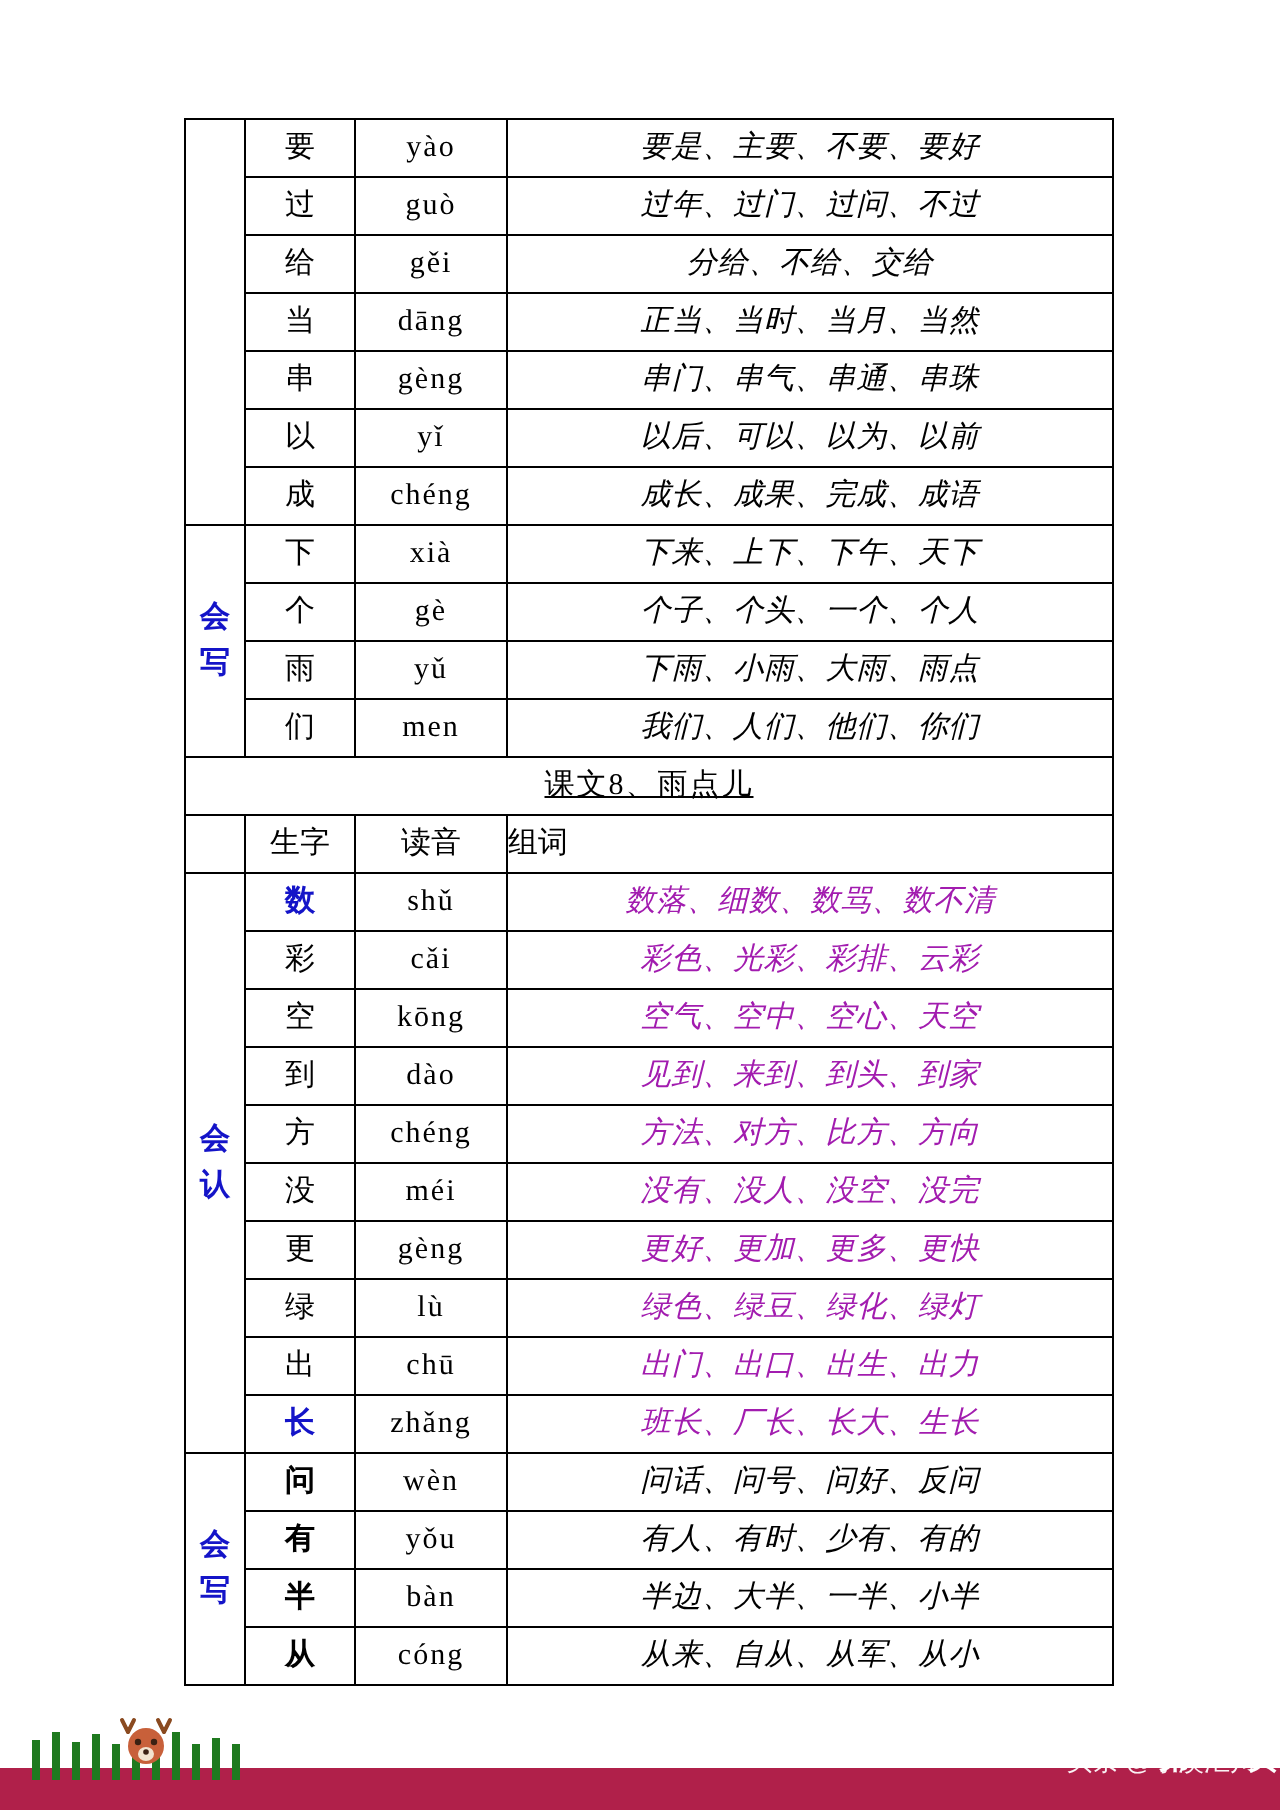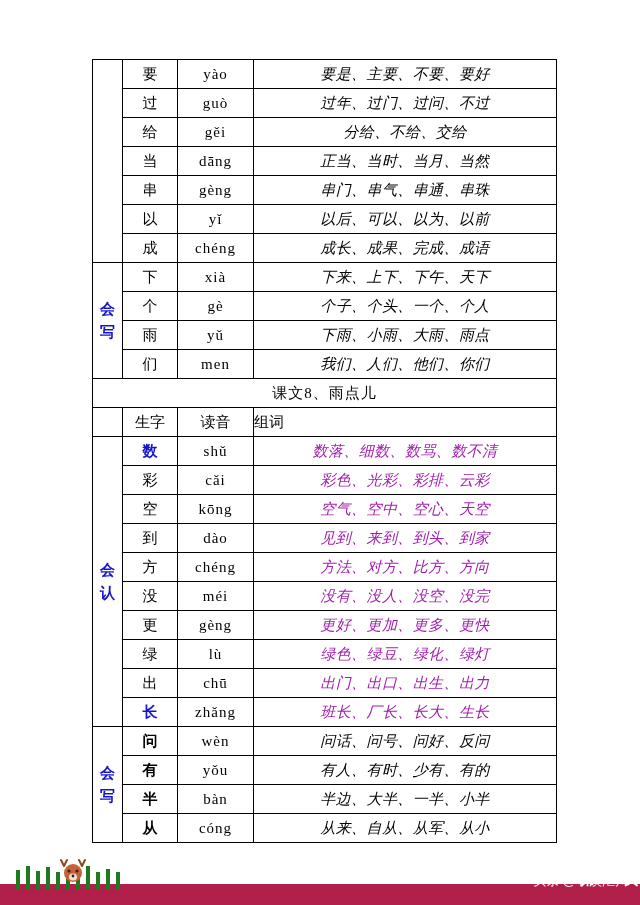--- a/index.html
+++ b/index.html
@@ -72,20 +72,21 @@
     font-size: 15px;
     letter-spacing: 0.4px;
     font-style: italic;
   }
   td.words.green { color: #a21caf; }
   td.title {
     text-align: left;
     padding-left: 24px;
     font-size: 15.5px;
     letter-spacing: 1px;
+    text-decoration: underline;
   }
   td.hdr {
     color: #000000;
     font-size: 12.5px;
     font-family: "Liberation Sans", "DejaVu Sans", sans-serif;
     height: 20px;
   }
   td.hdr.words-hdr { text-align: left; padding-left: 0; }
 
   

